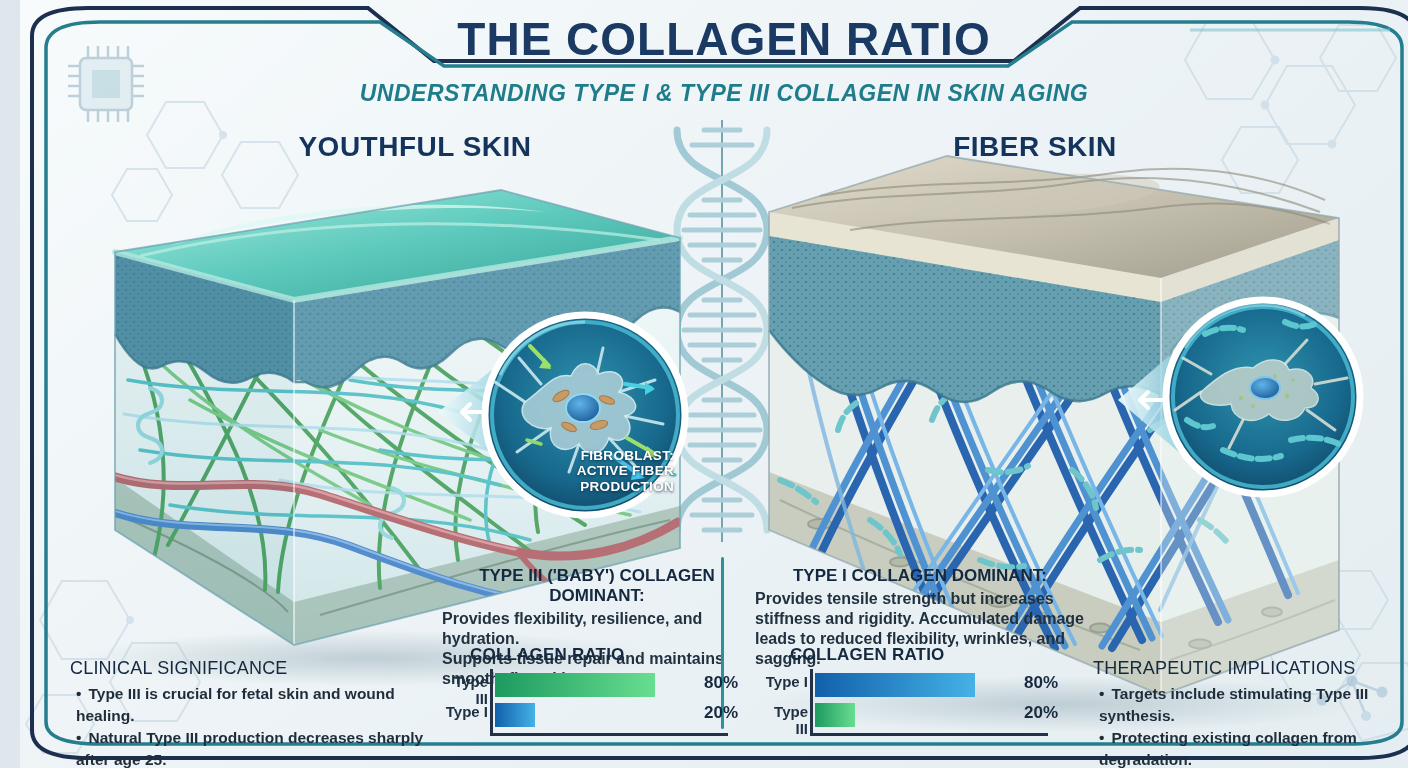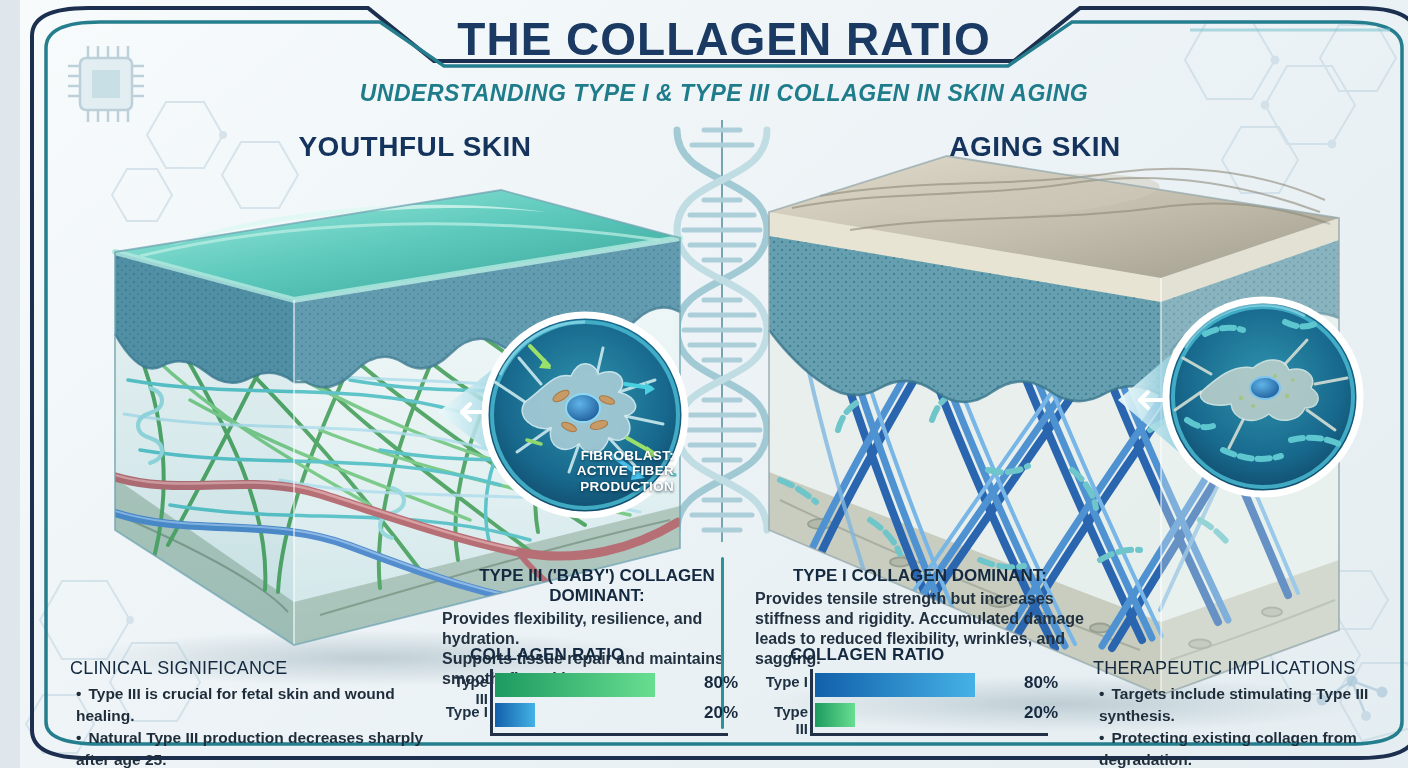--- a/index.html
+++ b/index.html
@@ -439,21 +439,21 @@
   <path d="M68,8 H348 L414,61 H994 L1060,8 H1340 Q1396,8 1396,36 V730 Q1396,758 1340,758 H68 Q12,758 12,730 V36 Q12,8 68,8 Z" stroke="#1c2f4f" stroke-width="4"></path>
   <path d="M80,22 H360 L424,66 H988 L1052,22 H1328 Q1382,22 1382,48 V722 Q1382,744 1328,744 H80 Q26,744 26,722 V48 Q26,22 80,22 Z" stroke="#257e8d" stroke-width="3.5"></path>
   <line x1="1170" y1="30" x2="1370" y2="30" stroke="#7fc4d0" stroke-width="3" opacity=".6"></line>
 </g>
 </svg>
 
 <div class="abs main-title t-center">THE COLLAGEN RATIO</div>
 <div class="abs subtitle t-center">UNDERSTANDING TYPE I &amp; TYPE III COLLAGEN IN SKIN AGING</div>
 
 <div class="abs panel-heading ph-left">YOUTHFUL SKIN</div>
-<div class="abs panel-heading ph-right">AGING SKIN</div>
+<div class="abs panel-heading ph-right">FIBER SKIN</div>
 
 <div class="abs inset-label">
   <div>FIBROBLAST:</div>
   <div>ACTIVE FIBER</div>
   <div>PRODUCTION</div>
 </div>
 
 <div class="abs dom dom-left">
   <div class="dom-title">TYPE III ('BABY') COLLAGEN DOMINANT:</div>
   <div class="dom-line">Provides flexibility, resilience, and hydration.</div>

